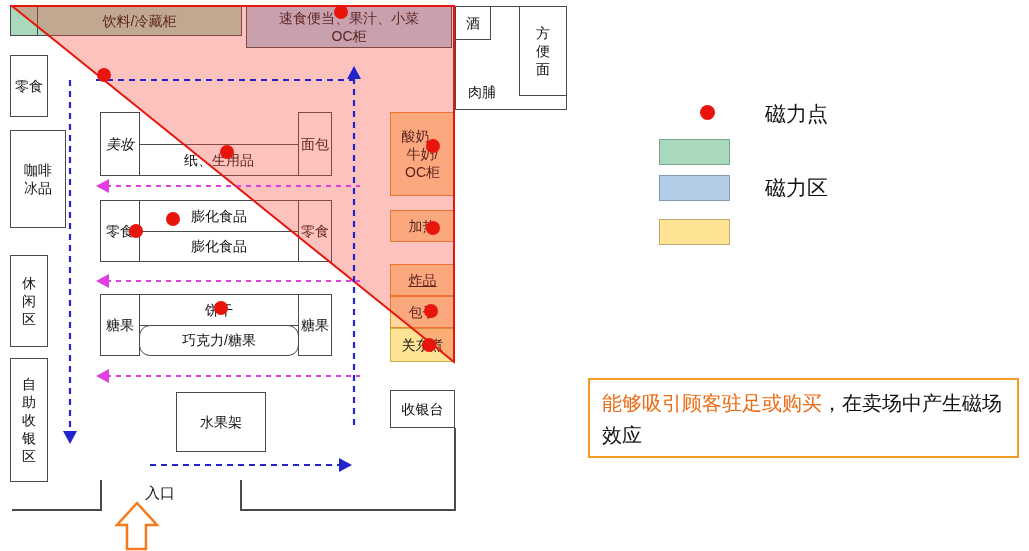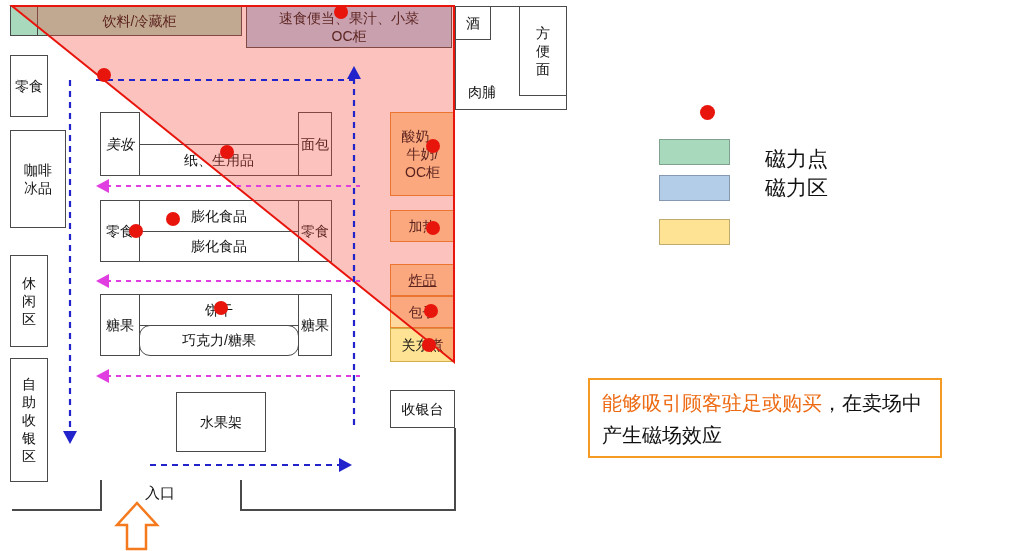--- a/index.html
+++ b/index.html
@@ -33,21 +33,21 @@
     background:var(--magnet-red); z-index:5; }
   .blue-dash { stroke:var(--route-blue); stroke-width:2.2; stroke-dasharray:6 5; fill:none; }
   .blue-fill { fill:var(--route-blue); }
   .mag-dash  { stroke:var(--route-magenta); stroke-width:2.2; stroke-dasharray:5 5; fill:none; }
   .mag-fill  { fill:var(--route-magenta); }
   .tri { fill:rgba(243,70,58,0.33); stroke:var(--magnet-red); stroke-width:2; }
   .legend-swatch { position:absolute; width:71px; height:26px; border:1px solid rgba(0,0,0,0.25); }
   .legend-label  { position:absolute; font-size:21px; color:#111; }
   #legend-dot { position:absolute; left:700px; top:105px; width:15px; height:15px;
     border-radius:50%; background:var(--magnet-red); }
-  #note-box { position:absolute; left:588px; top:378px; width:354px; height:80px;
+  #note-box { position:absolute; left:588px; top:378px; width:431px; height:80px;
     border:2px solid var(--note-border); background:#fff;
     font-size:20px; line-height:1.62; padding:7px 12px; }
   #note-box .hl { color:var(--highlight-text); }
 </style>
 </head>
 <body>
 
 <div id="floor-plan">
 
   <div class="box green" style="left:10px;top:6px;width:28px;height:30px;"></div>
@@ -132,20 +132,20 @@
     <div class="magnet-dot" style="left: 129px; top: 224px;"></div>
     <div class="magnet-dot" style="left: 166px; top: 212px;"></div>
     <div class="magnet-dot" style="left: 426px; top: 221px;"></div>
     <div class="magnet-dot" style="left: 214px; top: 301px;"></div>
     <div class="magnet-dot" style="left: 424px; top: 304px;"></div>
     <div class="magnet-dot" style="left: 422px; top: 338px;"></div>
   </div>
 
 <div>
   <div id="legend-dot"></div>
-  <div class="legend-label" style="left:765px;top:100px;margin-top:45px;">磁力点</div>
+  <div class="legend-label" style="left:765px;top:100px;">磁力点</div>
   <div class="legend-swatch" style="left:659px;top:139px;background:var(--zone-green);"></div>
   <div class="legend-swatch" style="left:659px;top:175px;background:var(--zone-blue);"></div>
   <div class="legend-label" style="left:765px;top:174px;">磁力区</div>
   <div class="legend-swatch" style="left:659px;top:219px;background:var(--zone-yellow);"></div>
 </div>
 
 <div id="note-box"><span class="hl">能够吸引顾客驻足或购买</span><span>，在卖场中产生磁场效应</span></div>
 
 </body></html>

